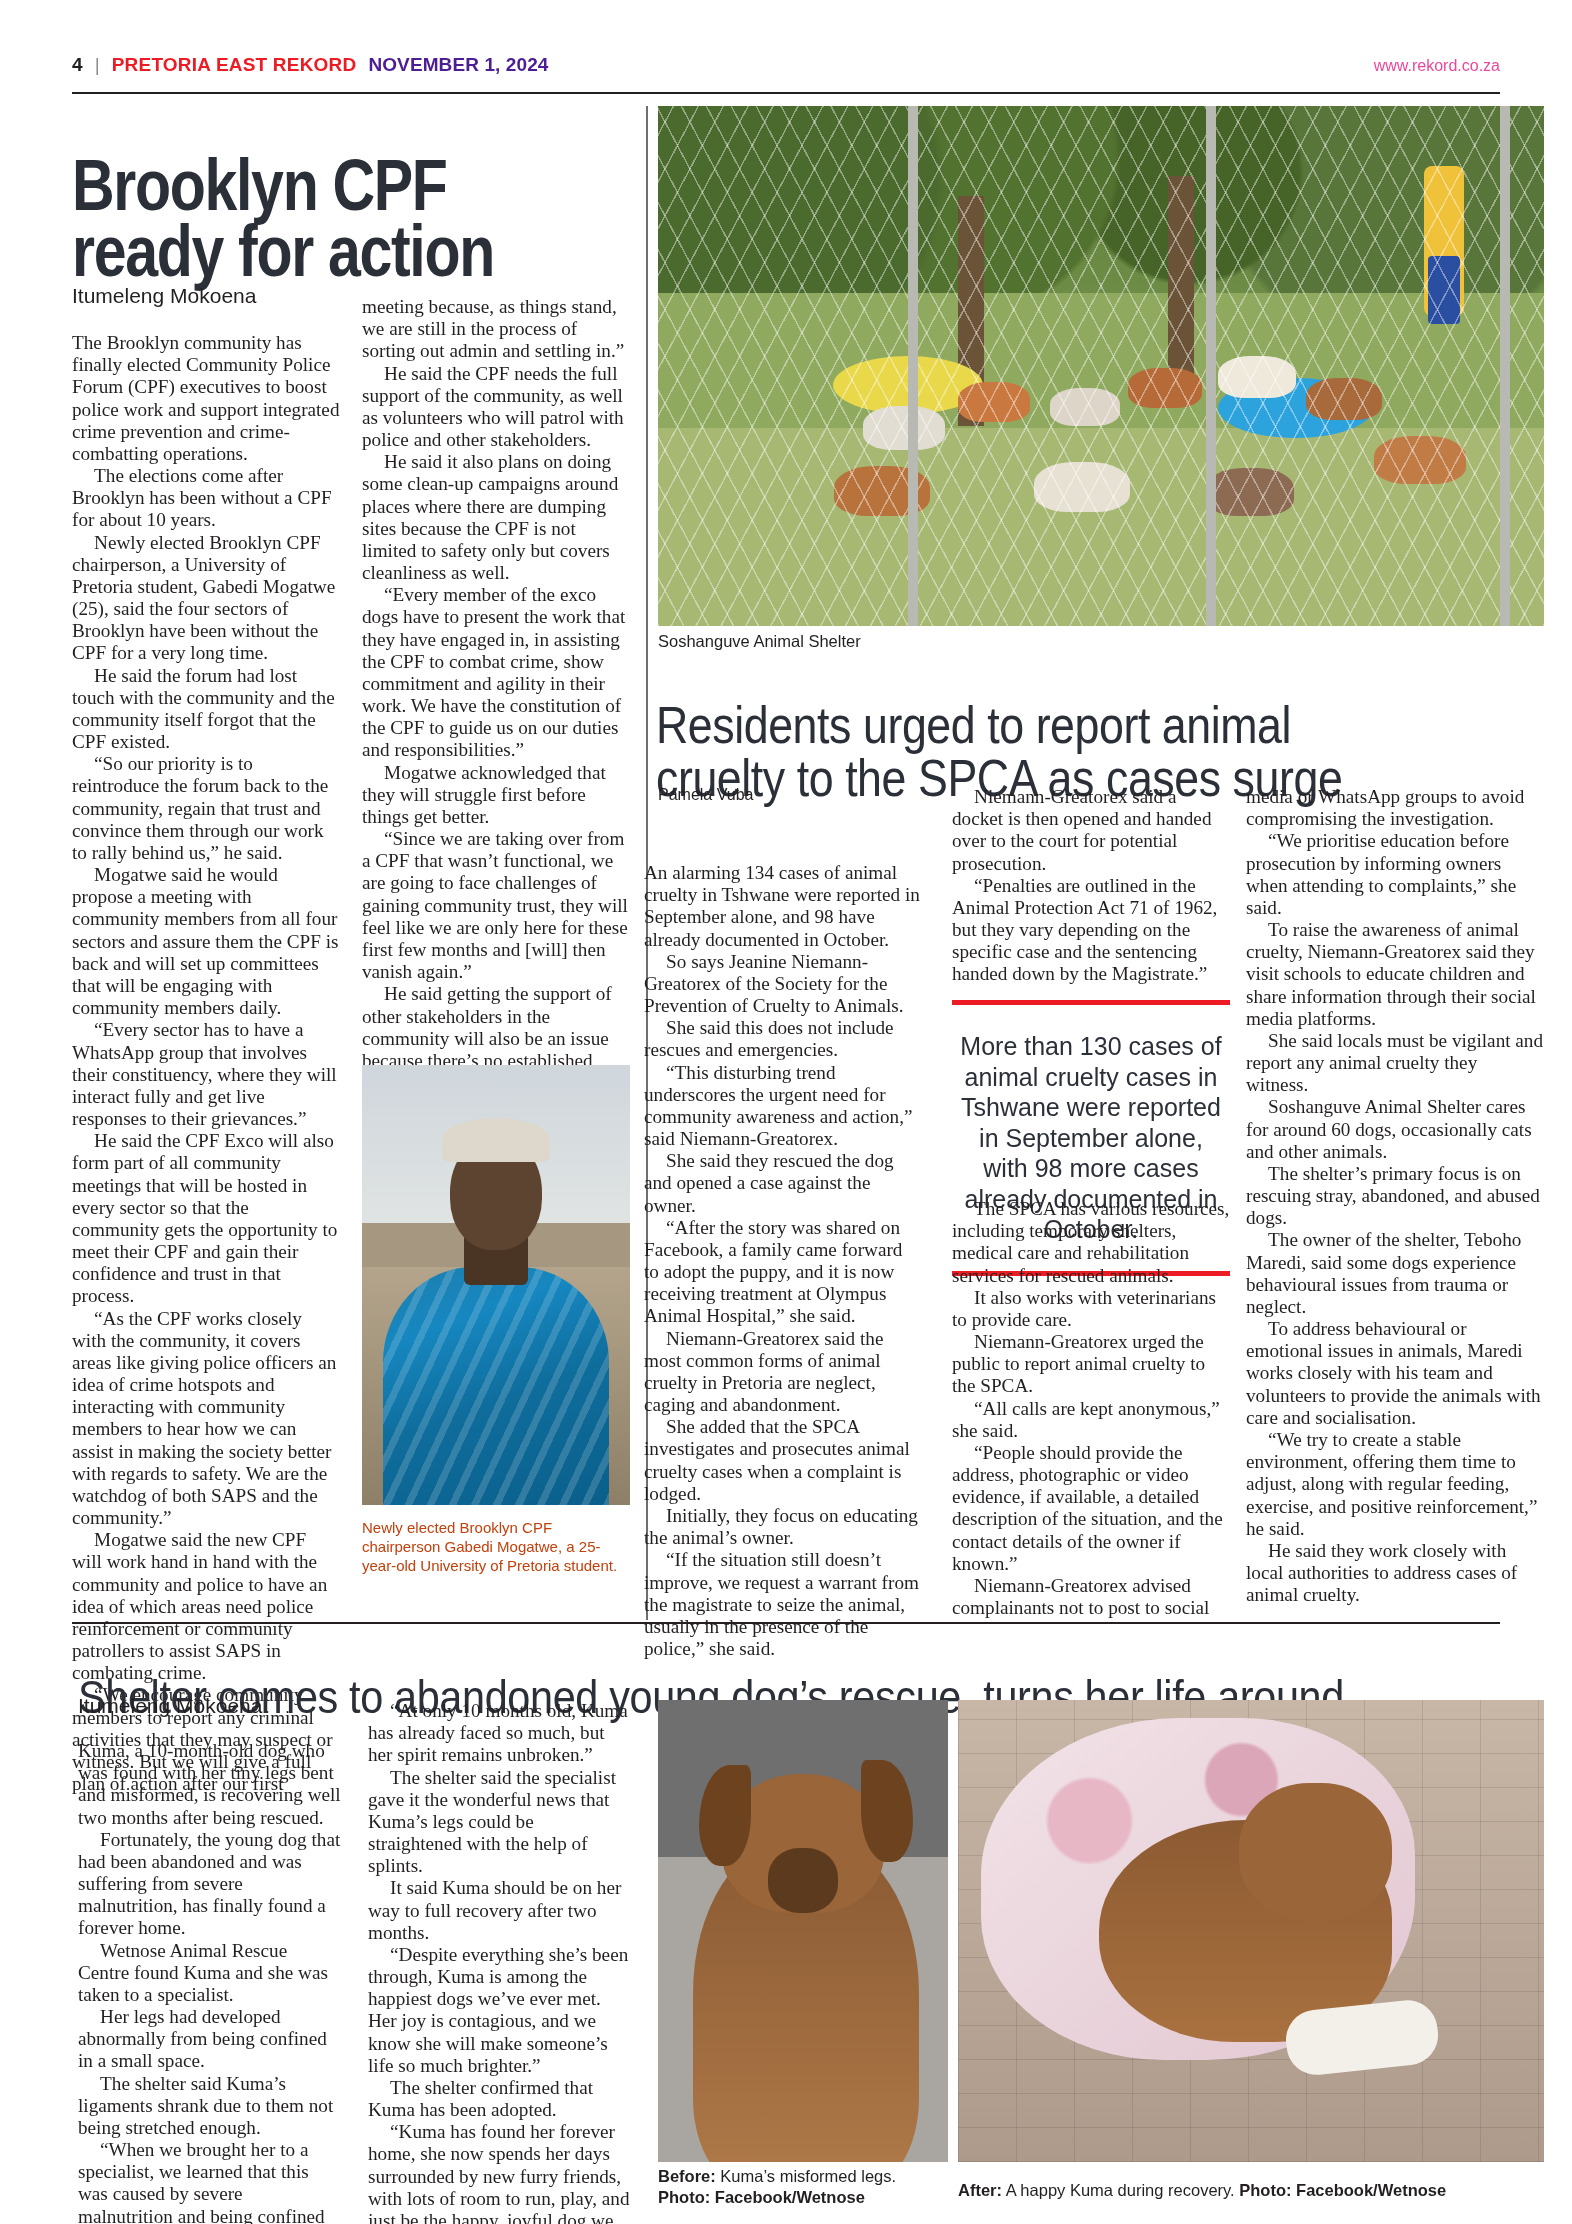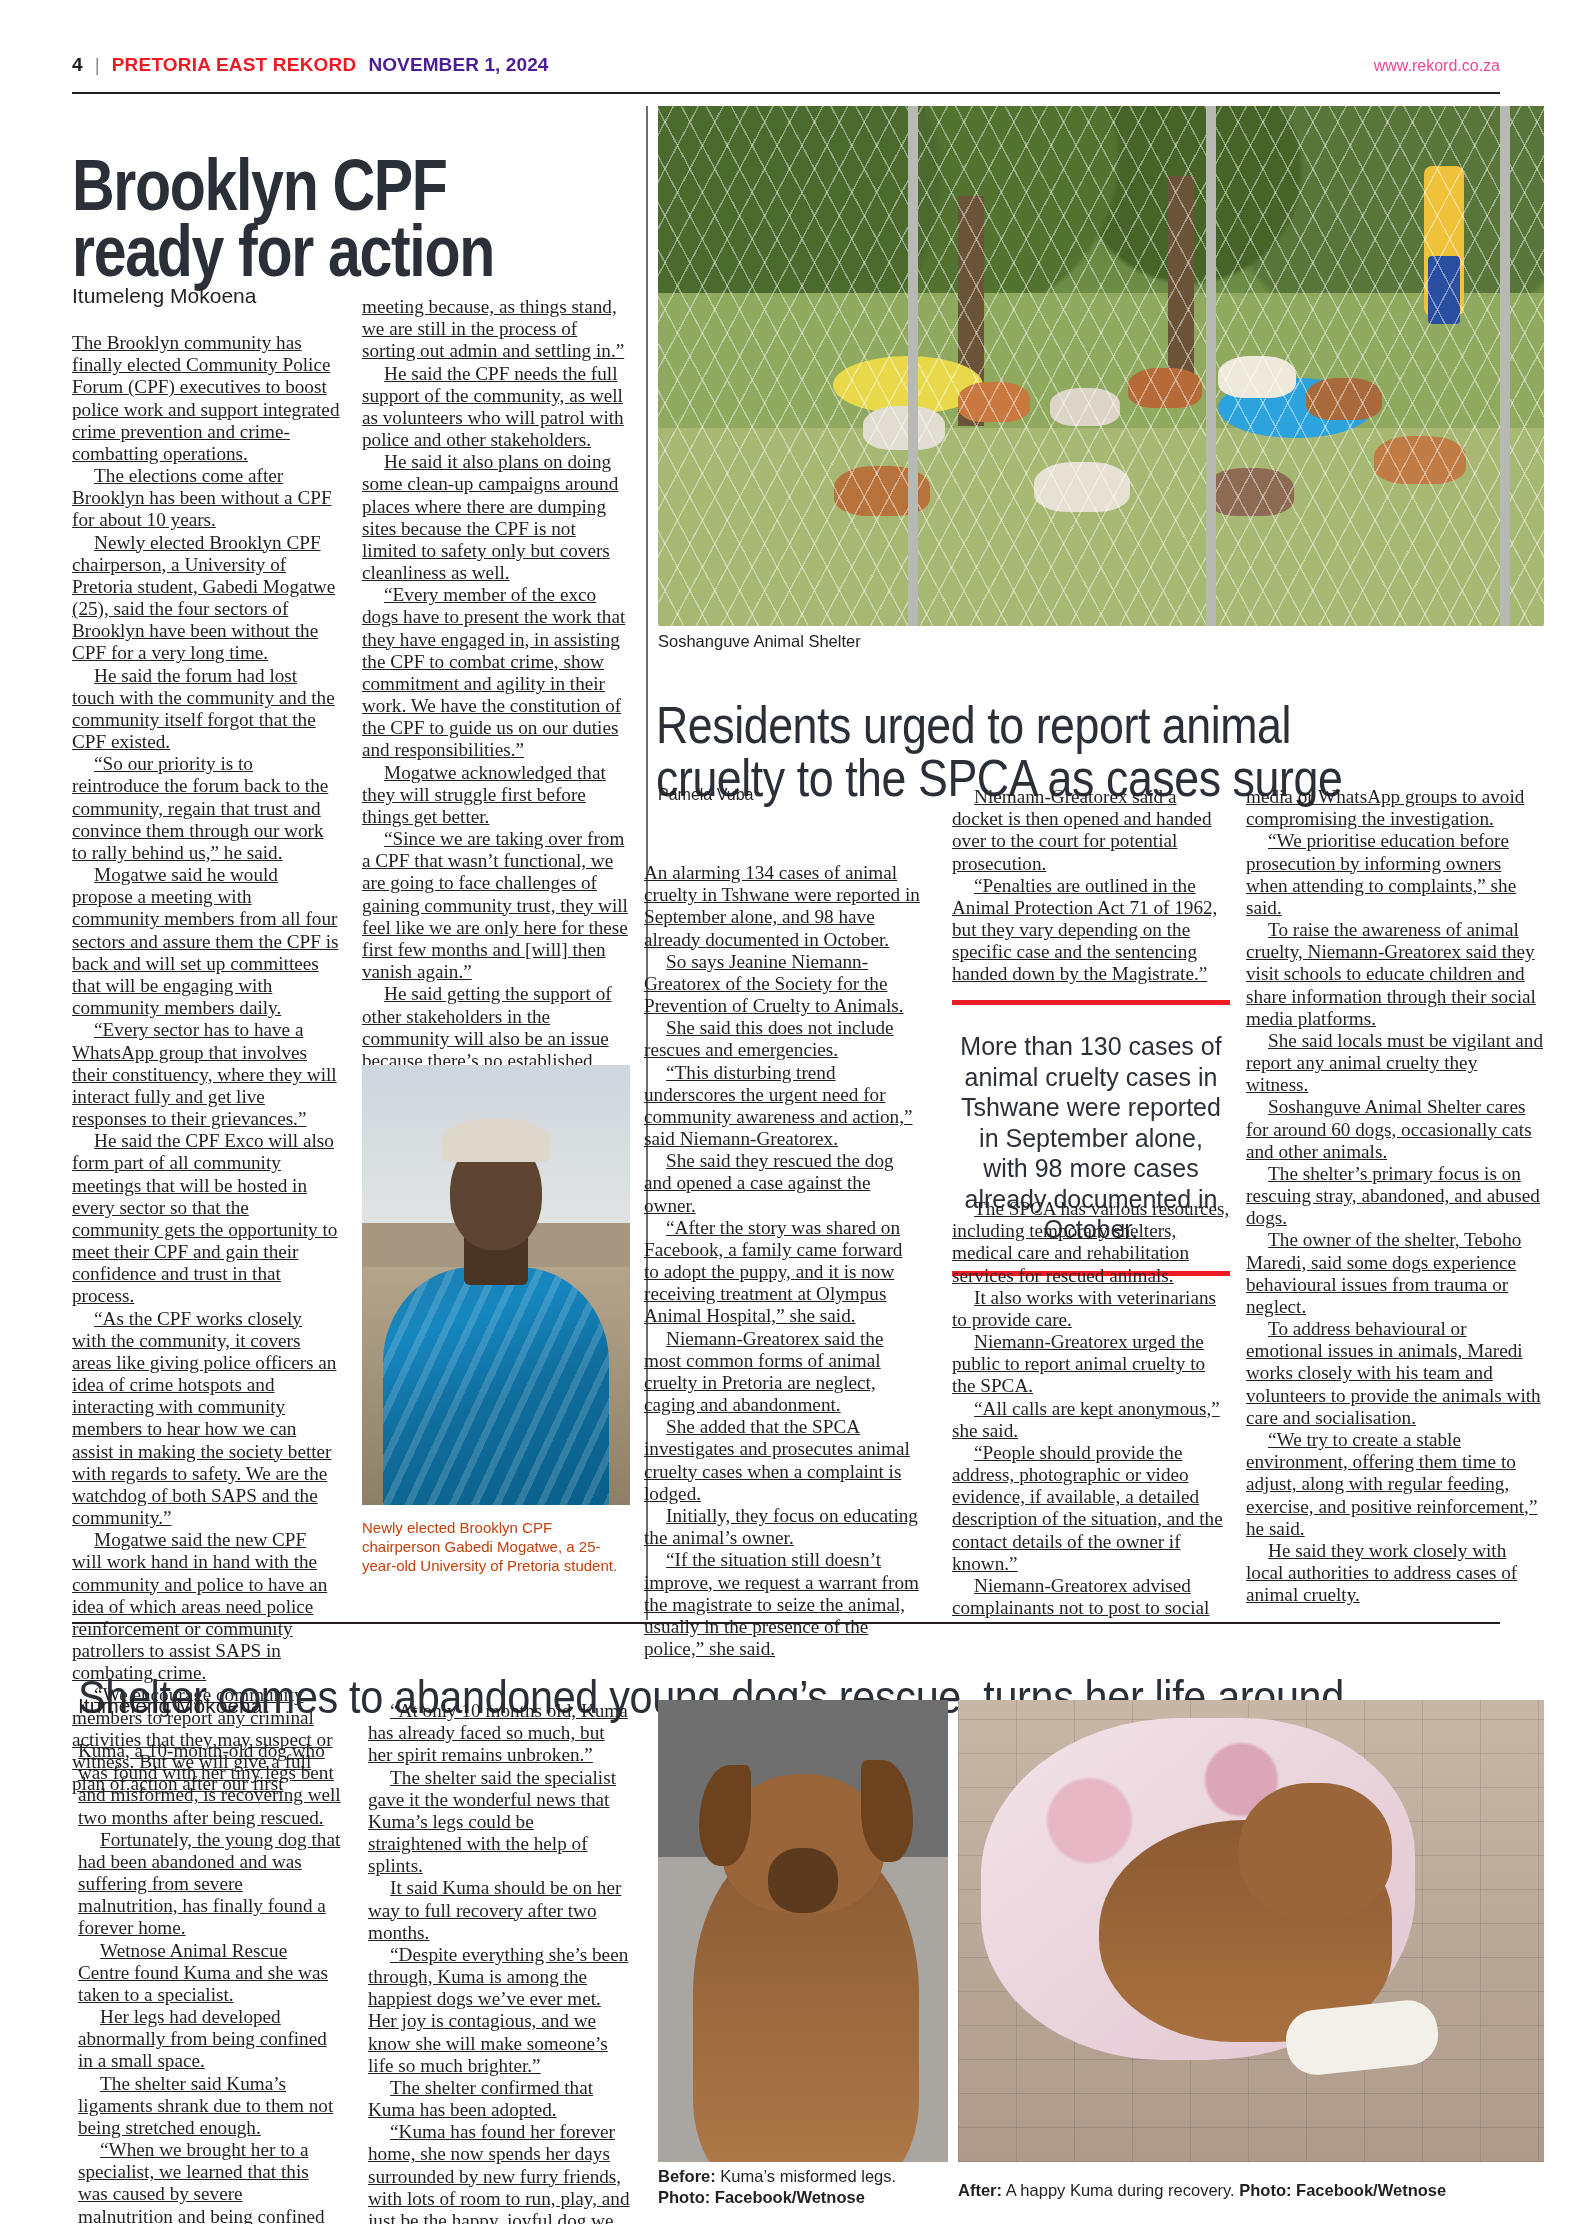--- a/index.html
+++ b/index.html
@@ -33,21 +33,21 @@
     font-family:"Liberation Sans", sans-serif;
     font-weight:bold; font-size:72px; line-height:0.92;
     letter-spacing:-1.6px; color:#2b2f38;
     transform: scaleX(0.82); transform-origin: left top;
   }
   .a1-byline {
     position:absolute; left:72px; top:284px; width:270px;
     font-family:"Liberation Sans", sans-serif; font-size:21px; color:#231f20;
   }
   .col-text { font-size:19.2px; line-height:1.155; text-align:left; color:#231f20; }
-  .col-text p { margin:0; text-indent:1.15em;text-decoration:underline; }
+  .col-text p { margin:0; text-indent:1.15em; }
   .col-text p.first { text-indent:0; }
 
   .a1-c1 { position:absolute; left:72px; top:332px; width:268px; }
   .a1-c2 { position:absolute; left:362px; top:296px; width:268px; }
 
   .vrule-1 { position:absolute; left:646px; top:106px; width:2px; height:1514px; background:#6e6e6e; }
 
   
   .portrait {
     position:absolute; left:362px; top:1065px; width:268px; height:440px;

